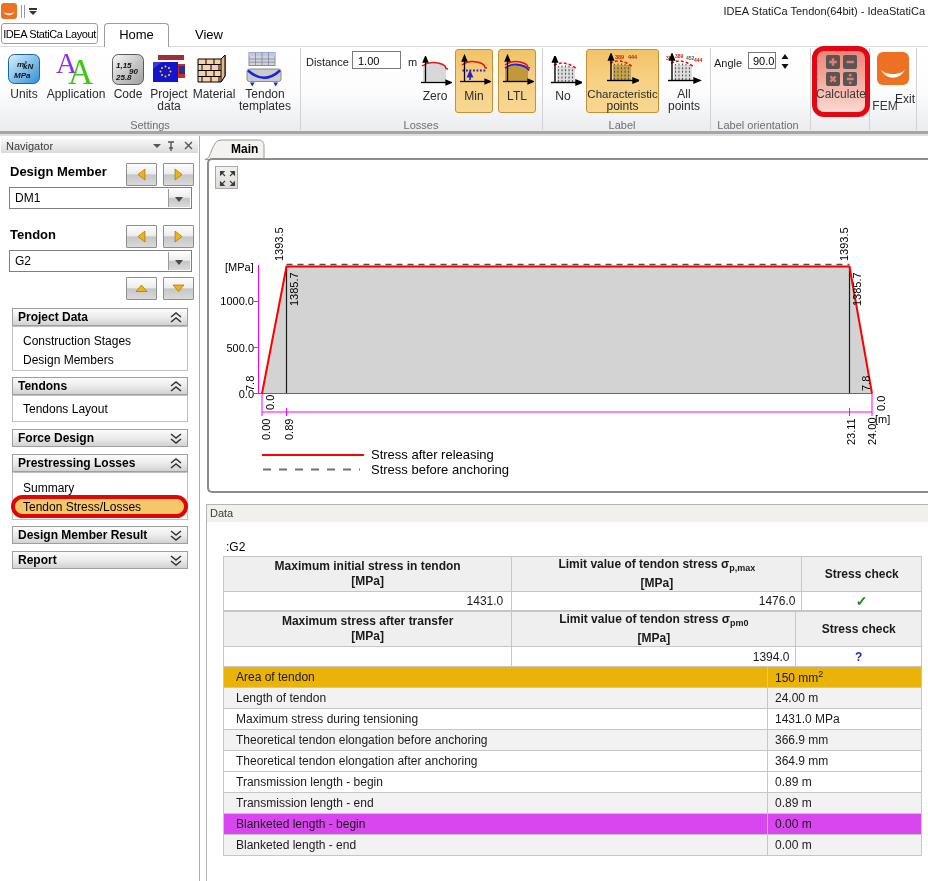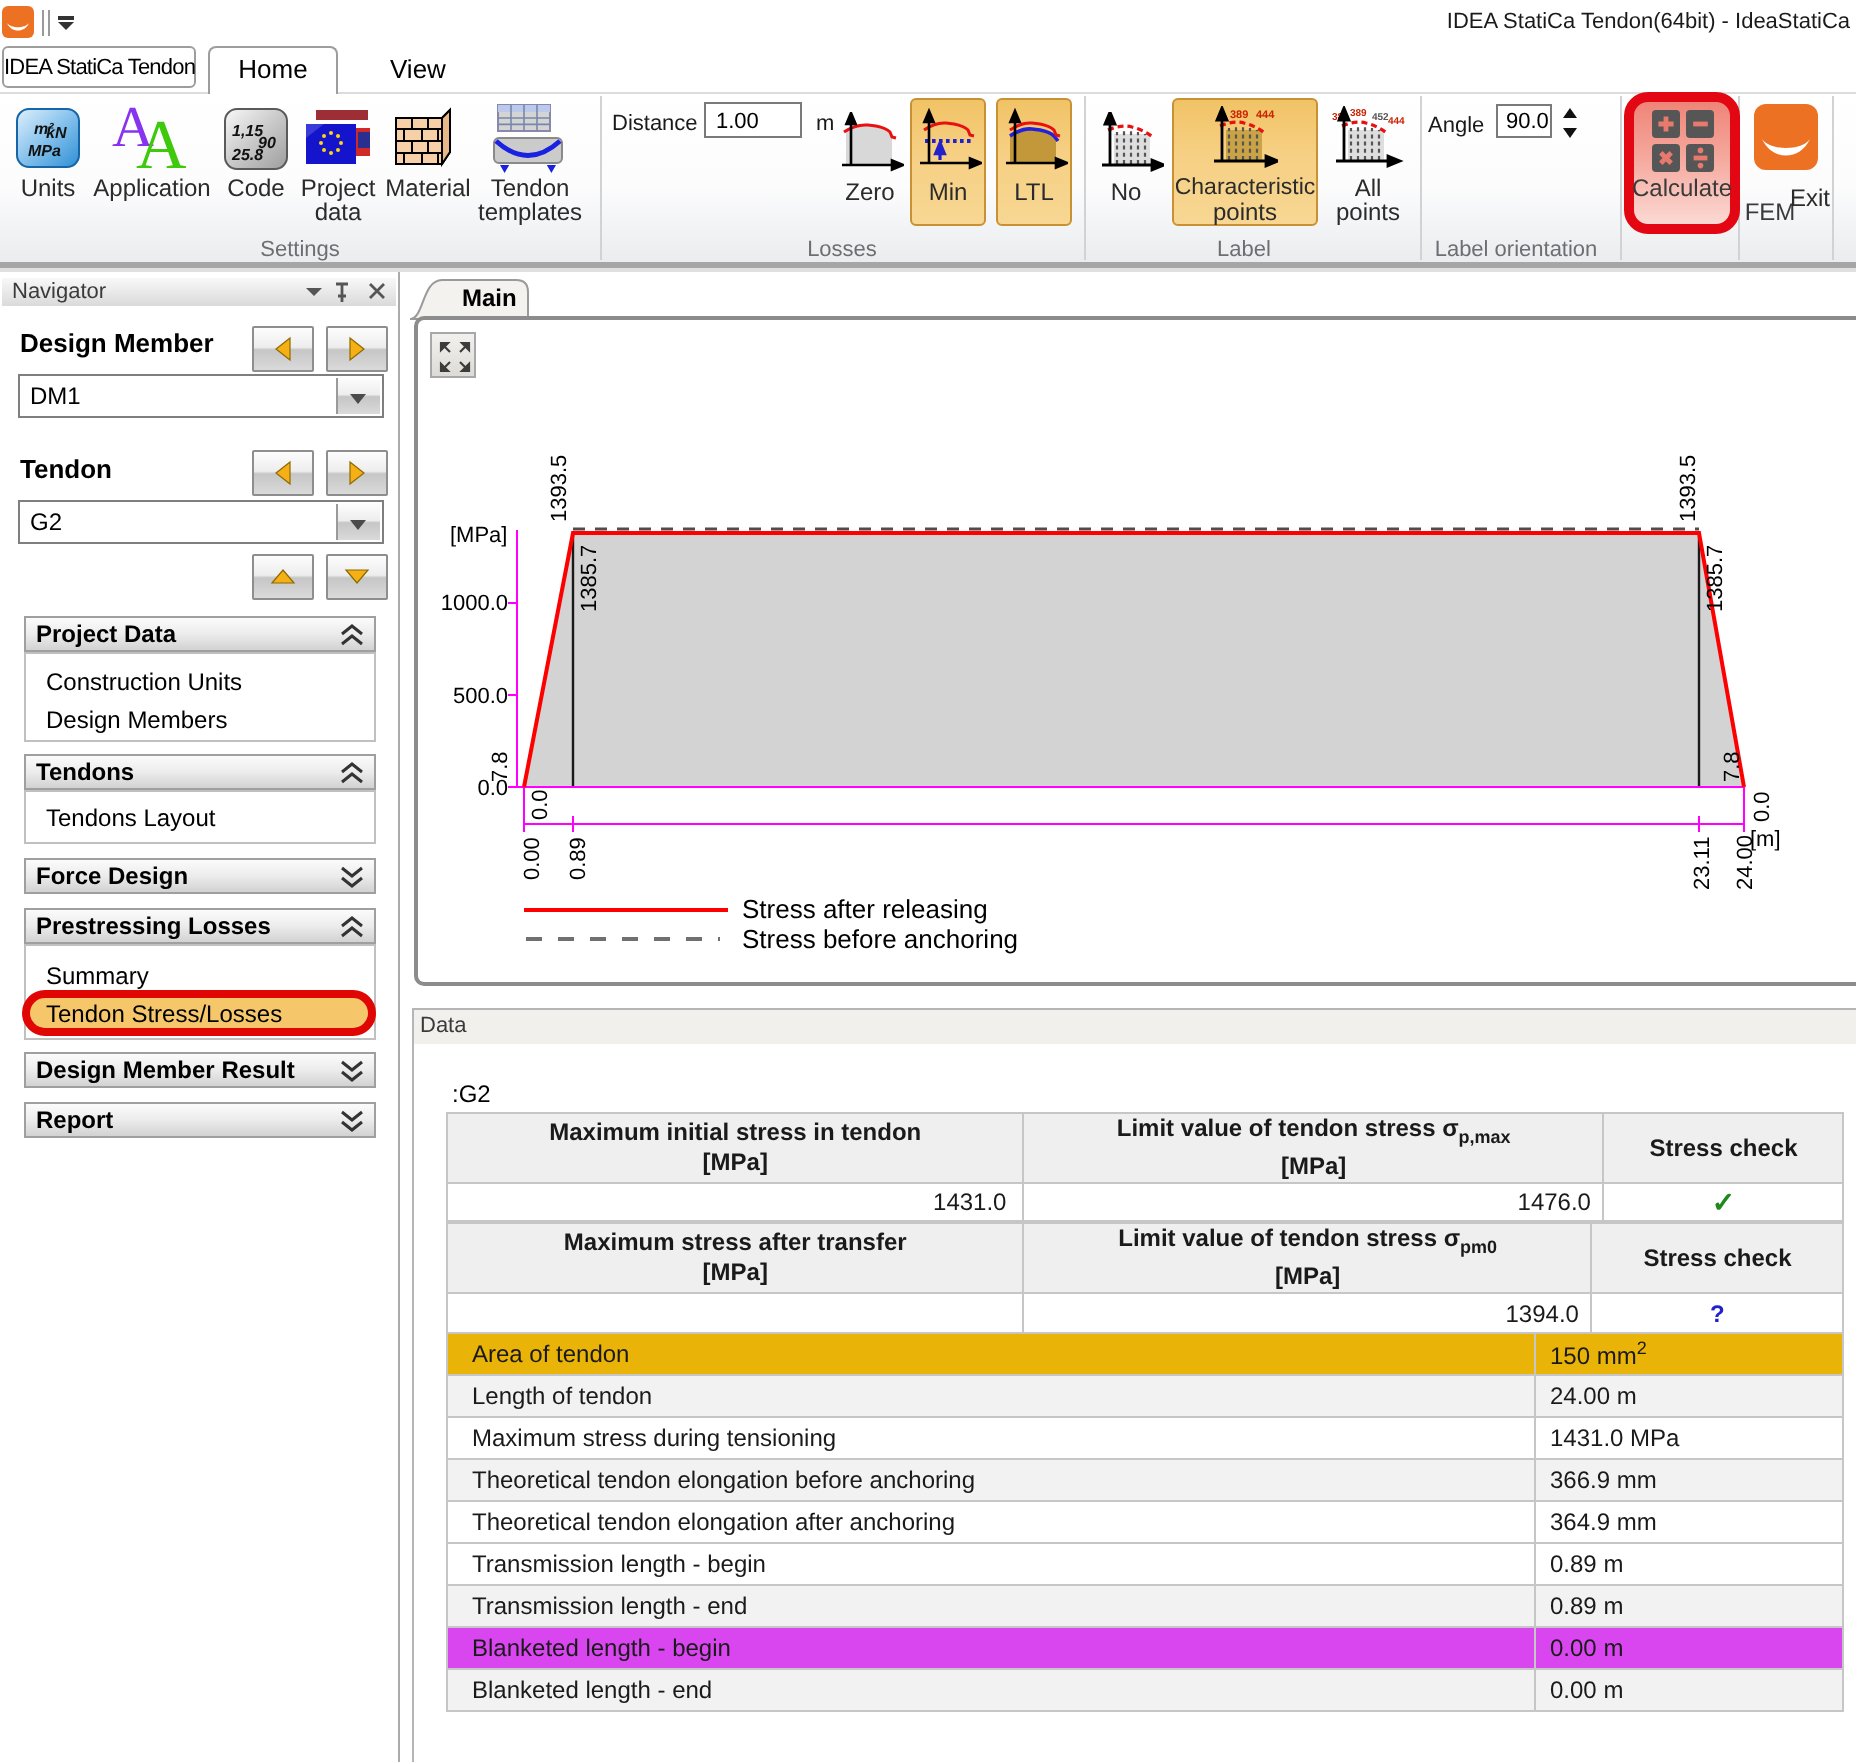--- a/index.html
+++ b/index.html
@@ -44,21 +44,21 @@
       <path d="M2.5 8.5 C4.5 13.5 11.5 13.5 13.5 8.5 C11.5 11.3 4.5 11.3 2.5 8.5 Z" fill="#fff"></path>
     </svg>
 </div>
 <div class="abs" style="left:21px;top:5px;width:1px;height:13px;background:#9a9a9a;"></div>
 <div class="abs" style="left:24px;top:5px;width:1px;height:13px;background:#9a9a9a;"></div>
 <div class="abs" style="left:29px;top:8px;width:8px;height:1.5px;background:#333;"></div>
 <div class="abs" style="left:29px;top:11px;width:0;height:0;border:4px solid transparent;border-top:4px solid #333;"></div>
 <div class="abs t11" style="right:3px;top:5px;color:#1a1a1a;">IDEA StatiCa Tendon(64bit) - IdeaStatiCa</div>
 
 <div class="abs" style="left:0;top:46px;width:928px;height:1px;background:#dcdcdc;"></div>
-<div class="abs" style="left:1px;top:23px;width:97px;height:21px;border:1px solid #9d9d9d;border-radius:3px;background:#fff;text-align:center;font-size:11px;letter-spacing:-0.4px;line-height:21px;white-space:nowrap;">IDEA StatiCa Tendon</div>
+<div class="abs" style="left:1px;top:23px;width:97px;height:21px;border:1px solid #9d9d9d;border-radius:3px;background:#fff;text-align:center;font-size:11px;letter-spacing:-0.4px;line-height:21px;white-space:nowrap;">IDEA StatiCa Layout</div>
 <div class="abs" style="left:104px;top:23px;width:65px;height:25px;border:1px solid #9d9d9d;border-bottom:none;border-radius:4px 4px 0 0;background:#fff;text-align:center;font-size:13px;line-height:22px;">Home</div>
 <div class="abs" style="left:195px;top:27px;font-size:13px;">View</div>
 
 <div class="abs" style="left:0;top:47px;width:928px;height:84px;background:linear-gradient(180deg,#ffffff 0%,#fcfcfd 55%,#eaecee 100%);"></div>
 <div class="sep" style="left:300px;"></div>
 <div class="sep" style="left:542px;"></div>
 <div class="sep" style="left:710px;"></div>
 <div class="sep" style="left:810px;"></div>
 <div class="sep" style="left:869px;"></div>
 <div class="sep" style="left:916px;"></div>
@@ -331,21 +331,21 @@
     </svg>
   </div>
 
 <div class="shdr" style="top:308px;">
     <span class="tx">Project Data</span>
     <svg class="abs" style="right:5px;top:3px;" width="12" height="11">
       <path d="M1 5 L6 1 L11 5 M1 10 L6 6 L11 10" fill="none" stroke="#333" stroke-width="1.5"></path>
     </svg>
   </div>
 <div class="sbox" style="top:326px;height:43px;"></div>
-<div class="sitem" style="left:23px;top:334px;">Construction Units</div>
+<div class="sitem" style="left:23px;top:334px;">Construction Stages</div>
 <div class="sitem" style="left:23px;top:353px;">Design Members</div>
 
 <div class="shdr" style="top:377px;">
     <span class="tx">Tendons</span>
     <svg class="abs" style="right:5px;top:3px;" width="12" height="11">
       <path d="M1 5 L6 1 L11 5 M1 10 L6 6 L11 10" fill="none" stroke="#333" stroke-width="1.5"></path>
     </svg>
   </div>
 <div class="sbox" style="top:395px;height:25px;"></div>
 <div class="sitem" style="left:23px;top:402px;">Tendons Layout</div>

